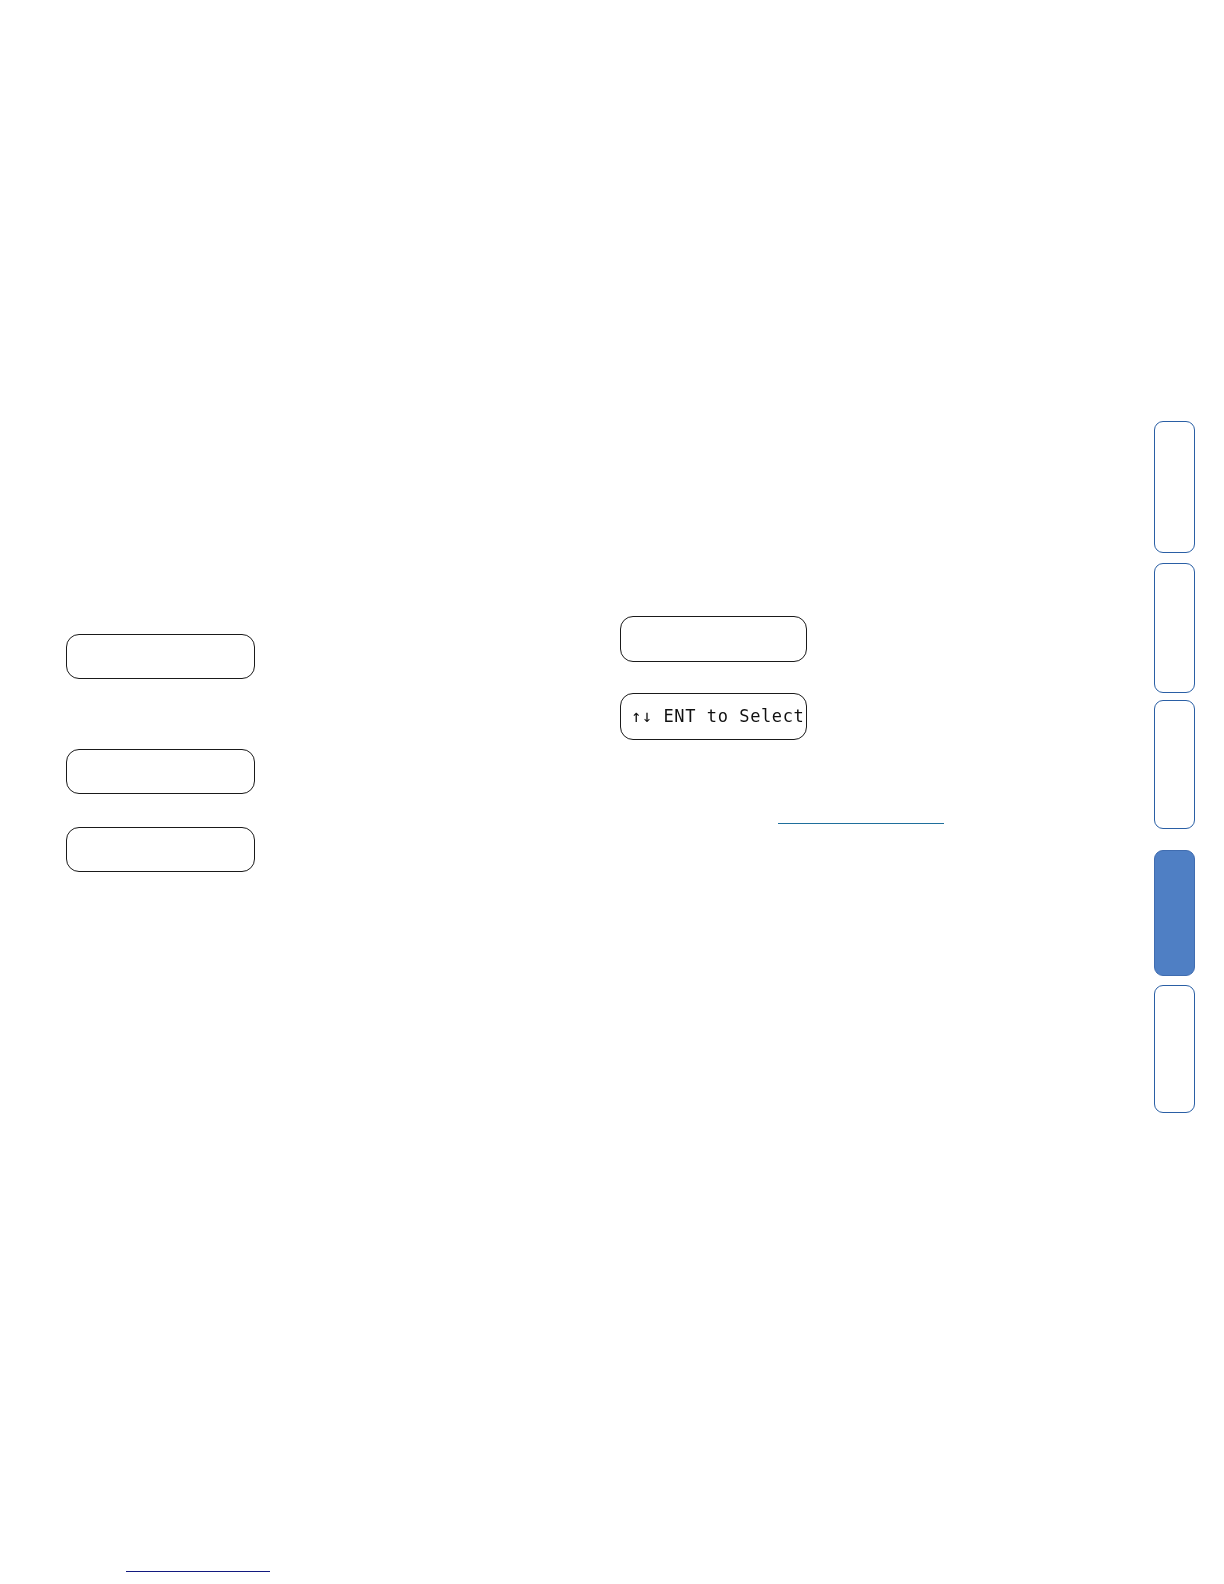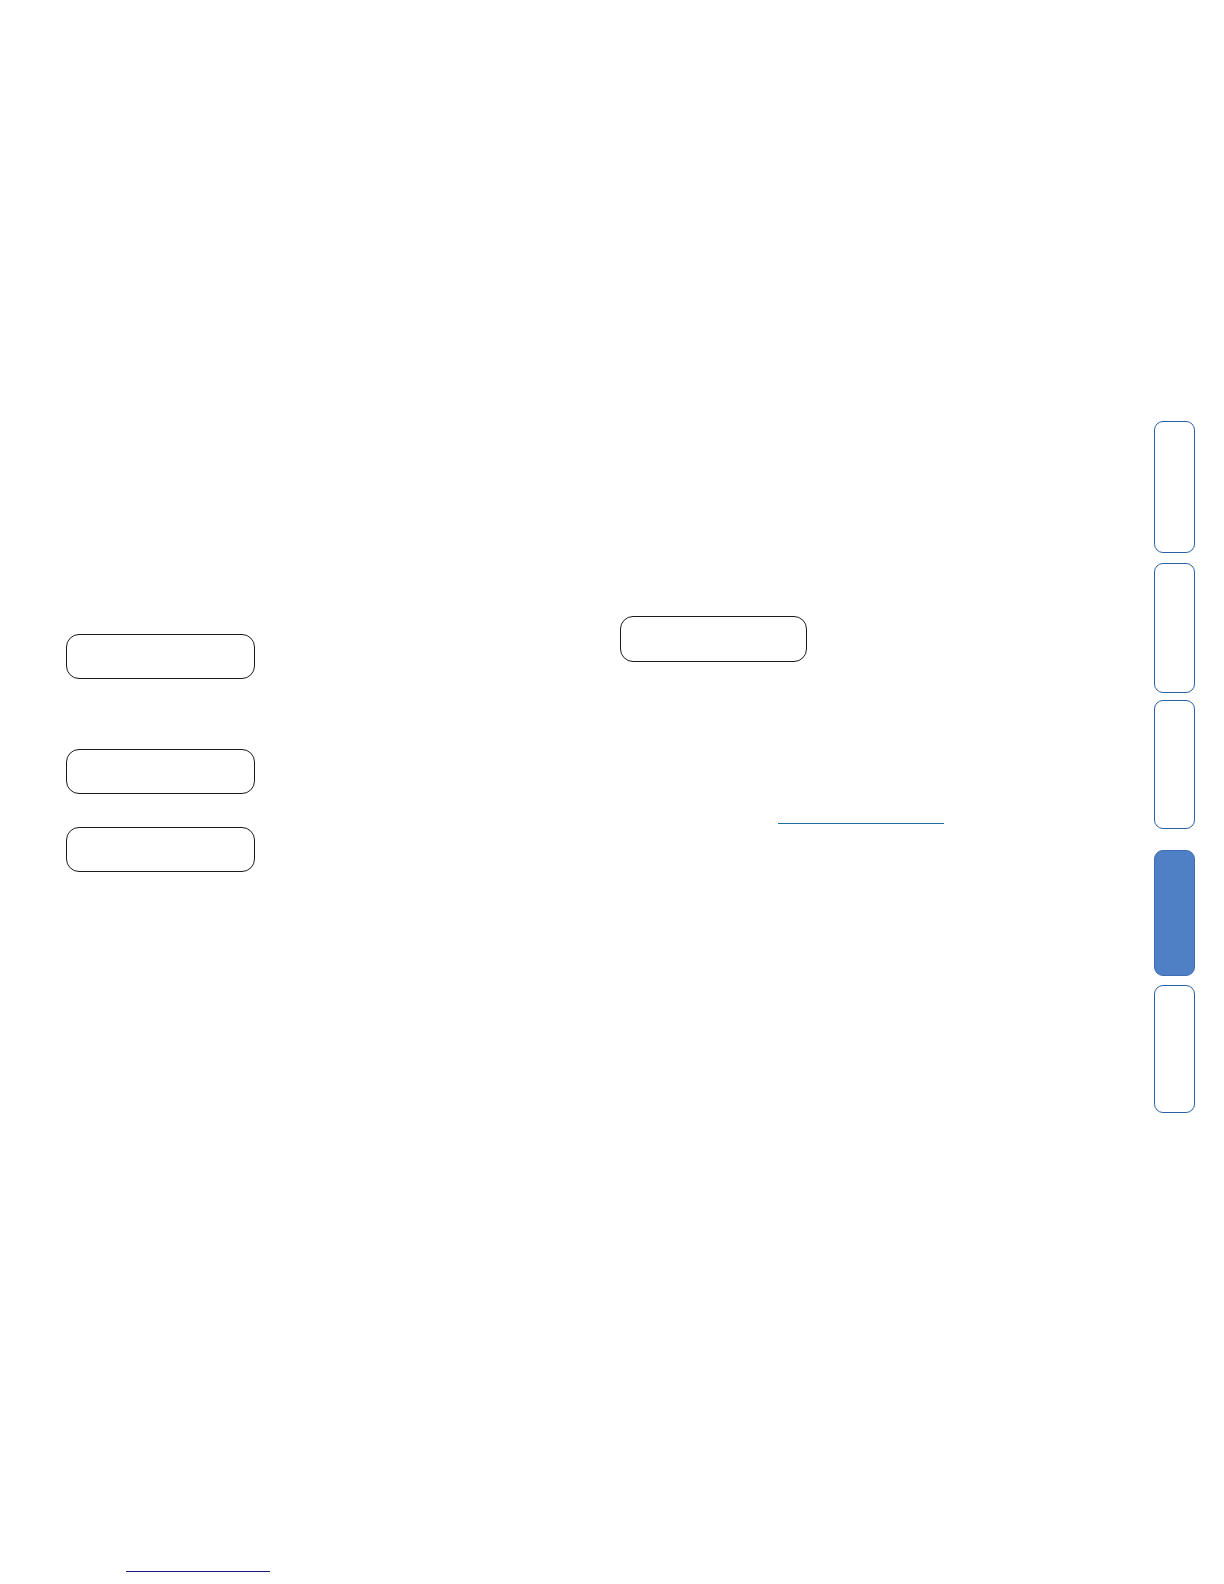--- a/index.html
+++ b/index.html
@@ -124,20 +124,23 @@
   </div>
 
   <div class="lcd-box" id="callout-3">
     <span class="lcd-text"></span>
   </div>
 
   <div class="lcd-box" id="lcd-display-1">
     <span class="lcd-text"></span>
   </div>
 
+  <div class="lcd-box" id="lcd-display-2">
+    <span class="lcd-text">↑↓ ENT to Select</span>
+  </div>
 
   <hr class="rule" id="section-rule">
 
   <hr class="rule" id="footnote-rule">
 
   <div id="side-tabs">
 
     <div class="side-tab" id="side-tab-1">
       <span class="side-tab-label"></span>
     </div>

